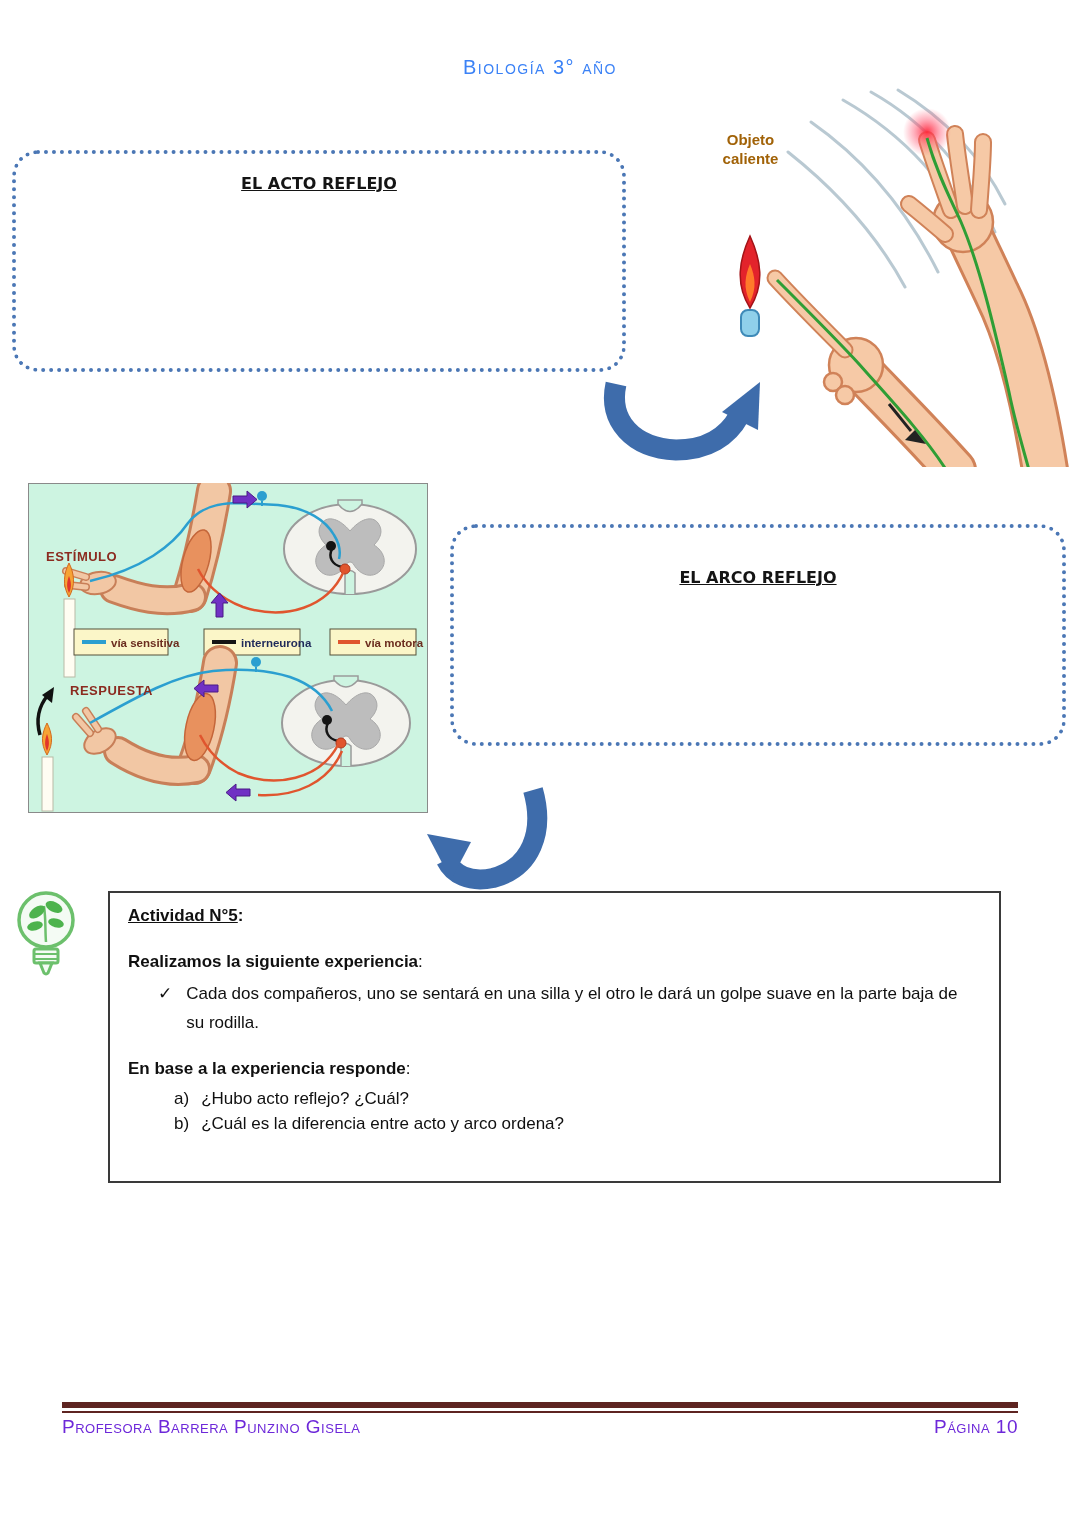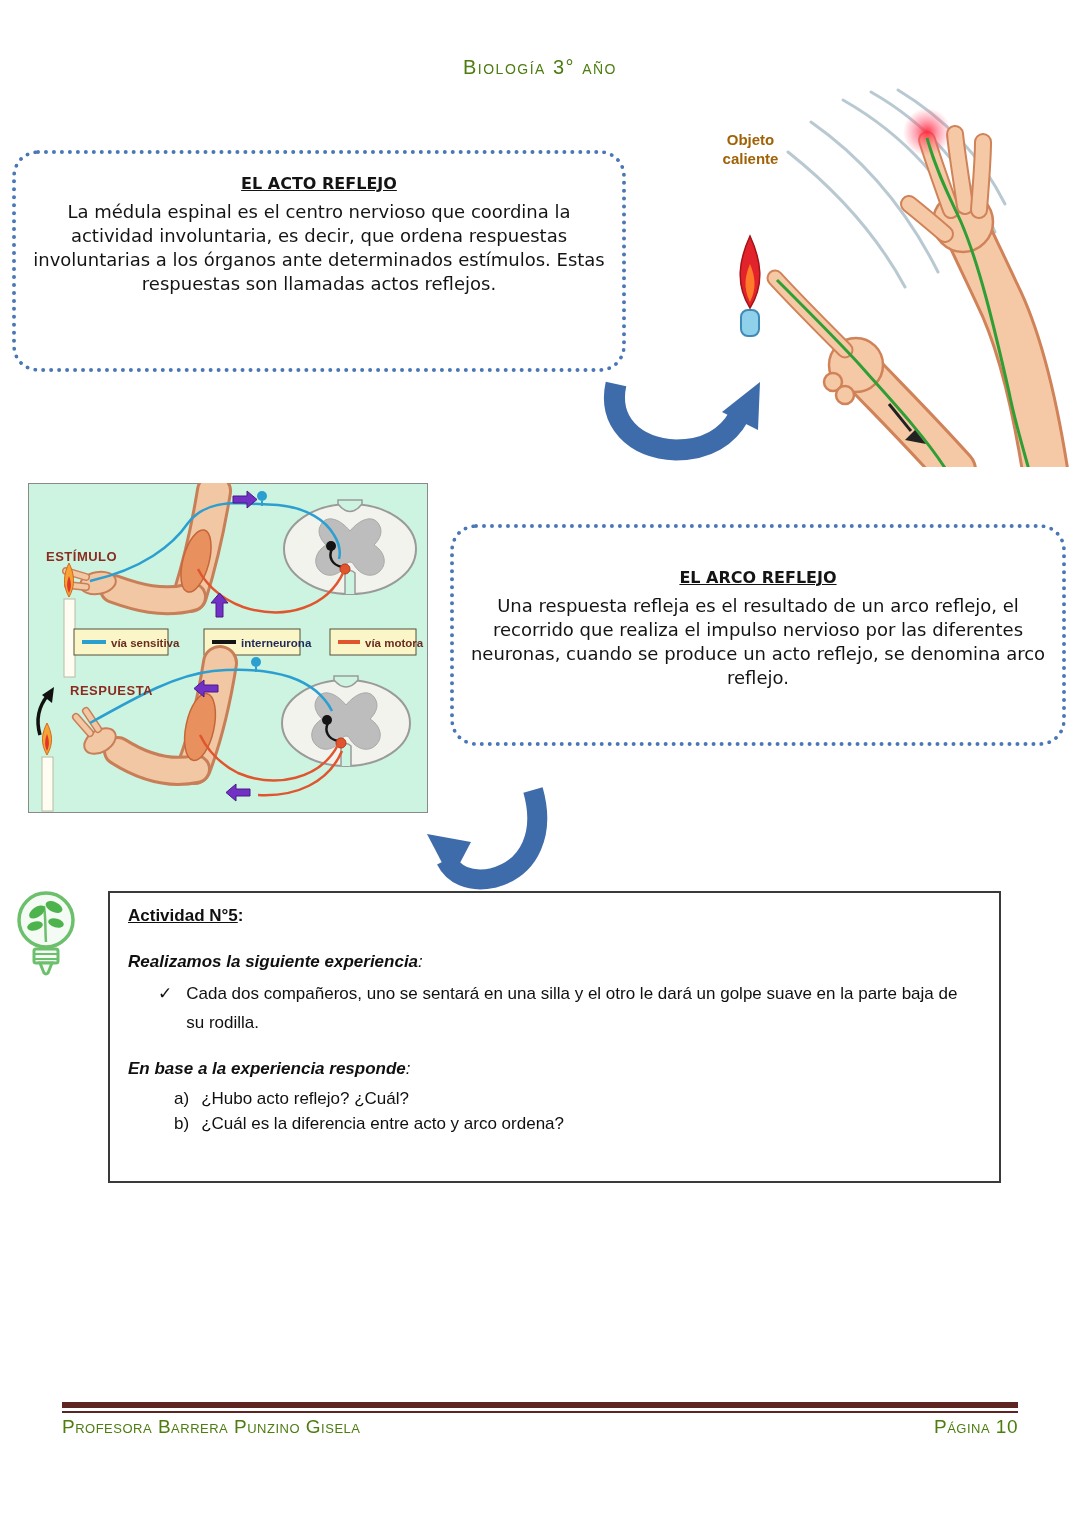--- a/index.html
+++ b/index.html
@@ -3,21 +3,21 @@
 <meta charset="utf-8">
 <style>
   html,body { margin:0; padding:0; background:#ffffff; }
   .page {
     position:relative; width:1080px; height:1527px; background:#ffffff;
     font-family:"Liberation Sans", sans-serif; color:#111; overflow:hidden;
   }
   
   .header-title {
     position:absolute; top:56px; left:0; width:100%; text-align:center;
-    font-size:20px; font-variant:small-caps; letter-spacing:1.5px; color:#4d7c0f;
+    font-size:20px; font-variant:small-caps; letter-spacing:1.5px; color:#3b82f6;
   }
   
   .dotted-box {
     position:absolute; box-sizing:border-box;
     border:4px dotted #4b77b5; border-radius:26px;
     text-align:center; font-family:"DejaVu Sans", sans-serif; color:#141414;
   }
   #acto-box { left:12px; top:150px; width:614px; height:222px; padding:20px 16px 0 16px; }
   #arco-box { left:450px; top:524px; width:616px; height:222px; padding:40px 16px 0 16px; }
   .box-title { font-size:16px; font-weight:bold; text-decoration:underline; margin-bottom:7px; }
@@ -29,44 +29,43 @@
   }
   .abs { position:absolute; }
   
   .activity-box {
     position:absolute; left:108px; top:891px; width:893px; height:292px;
     box-sizing:border-box; border:2px solid #3a3a3a; padding:13px 18px;
     font-size:17px; color:#101010;
   }
   .act-title { font-weight:bold; margin-bottom:26px; }
   .act-title .u { text-decoration:underline; }
-  .act-heading { font-weight:bold; margin-bottom:8px;font-style:italic; }
+  .act-heading { font-weight:bold; margin-bottom:8px; }
   .check-row { display:flex; gap:14px; padding-left:30px; width:800px; line-height:1.68; margin-bottom:22px; }
   .check-glyph { flex:0 0 auto; }
   .questions { padding-left:46px; line-height:1.45; }
   .q-row { display:flex; gap:12px; }
   
   .footer-bar-thick { position:absolute; left:62px; top:1402px; width:956px; height:6px; background:#5e2421; }
   .footer-bar-thin  { position:absolute; left:62px; top:1411px; width:956px; height:2px; background:#5e2421; }
   .footer-row {
     position:absolute; left:62px; top:1416px; width:956px;
     display:flex; justify-content:space-between;
-    font-variant:small-caps; font-size:19px; letter-spacing:0.5px; color:#4d7c0f;
+    font-variant:small-caps; font-size:19px; letter-spacing:0.5px; color:#6d28d9;
   }
 </style>
 </head>
 <body>
 
 <div class="page">
 
   <div class="header-title">Biología 3° año</div>
 
   <div class="dotted-box" id="acto-box">
     <div class="box-title">EL ACTO REFLEJO</div>
-    <div class="box-body">La médula espinal es el centro nervioso que coordina la actividad involuntaria, es decir, que ordena respuestas involuntarias a los órganos ante determinados estímulos. Estas respuestas son llamadas actos reflejos.</div>
   </div>
 
   <svg class="abs" style="left:693px; top:82px;" width="387" height="385" viewBox="0 0 387 385">
     <defs>
       <radialGradient id="glow" cx="50%" cy="50%" r="50%">
         <stop offset="0%" stop-color="#ff2a3e" stop-opacity="0.95"></stop>
         <stop offset="55%" stop-color="#ff5470" stop-opacity="0.45"></stop>
         <stop offset="100%" stop-color="#ff5470" stop-opacity="0"></stop>
       </radialGradient>
     </defs>
@@ -209,21 +208,20 @@
     <path d="M 310,262 C 292,296 248,306 210,290 C 190,280 178,264 172,252" stroke="#e0552e" stroke-width="2.5" fill="none"></path>
     <path d="M 314,268 C 300,300 268,314 230,312" stroke="#e0552e" stroke-width="2.5" fill="none"></path>
 
     <polygon points="0,5 14,5 14,0 24,8.5 14,17 14,12 0,12" transform="translate(190,214) rotate(180)" fill="#7031c4" stroke="#4a1a86"></polygon>
     <polygon points="0,5 14,5 14,0 24,8.5 14,17 14,12 0,12" transform="translate(222,318) rotate(180)" fill="#7031c4" stroke="#4a1a86"></polygon>
     <text x="42" y="212" font-size="13" font-weight="bold" fill="#8b2b20" letter-spacing="0.5">RESPUESTA</text>
   </svg>
 
   <div class="dotted-box" id="arco-box">
     <div class="box-title">EL ARCO REFLEJO</div>
-    <div class="box-body">Una respuesta refleja es el resultado de un arco reflejo, el recorrido que realiza el impulso nervioso por las diferentes neuronas, cuando se produce un acto reflejo, se denomina arco reflejo.</div>
   </div>
 
   <svg class="abs" style="left:421px; top:782px;" width="132" height="112" viewBox="0 0 132 112">
     <path d="M 112,8 C 124,50 110,86 72,96 C 48,101 32,92 25,78" stroke="#3e6cab" stroke-width="20" fill="none"></path>
     <polygon points="6,52 50,60 30,98" fill="#3e6cab"></polygon>
   </svg>
 
   <svg class="abs" style="left:12px; top:886px;" width="72" height="106" viewBox="0 0 72 106">
     <circle cx="34" cy="34" r="27" fill="#f4fbf4" stroke="#6cc06c" stroke-width="3.5"></circle>
     <path d="M 34,56 C 33,44 34,34 32,20" stroke="#6cc06c" stroke-width="2.5" fill="none"></path>

